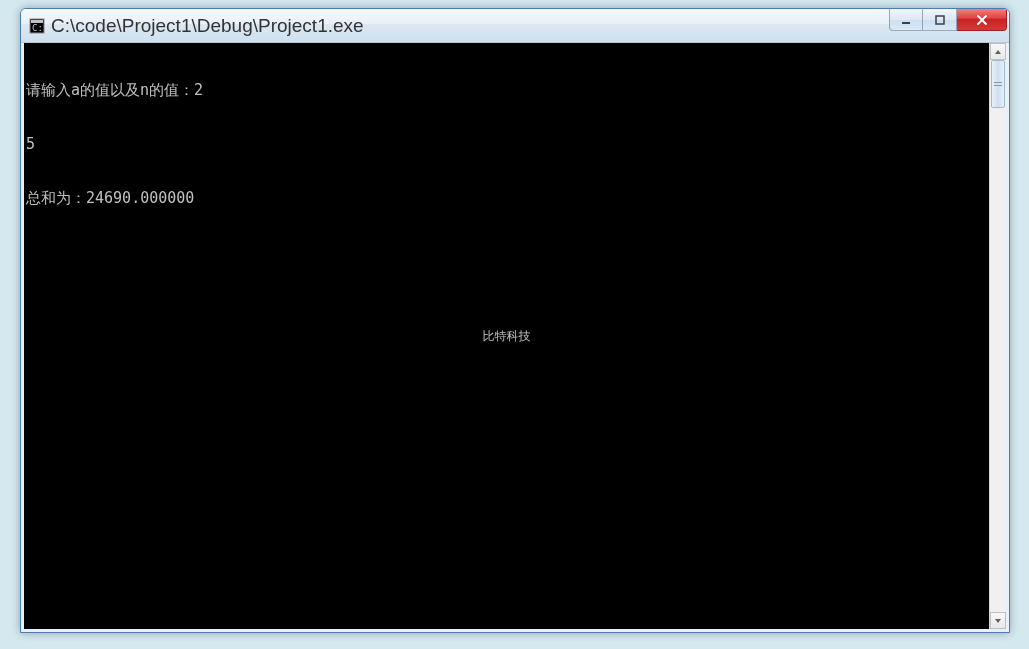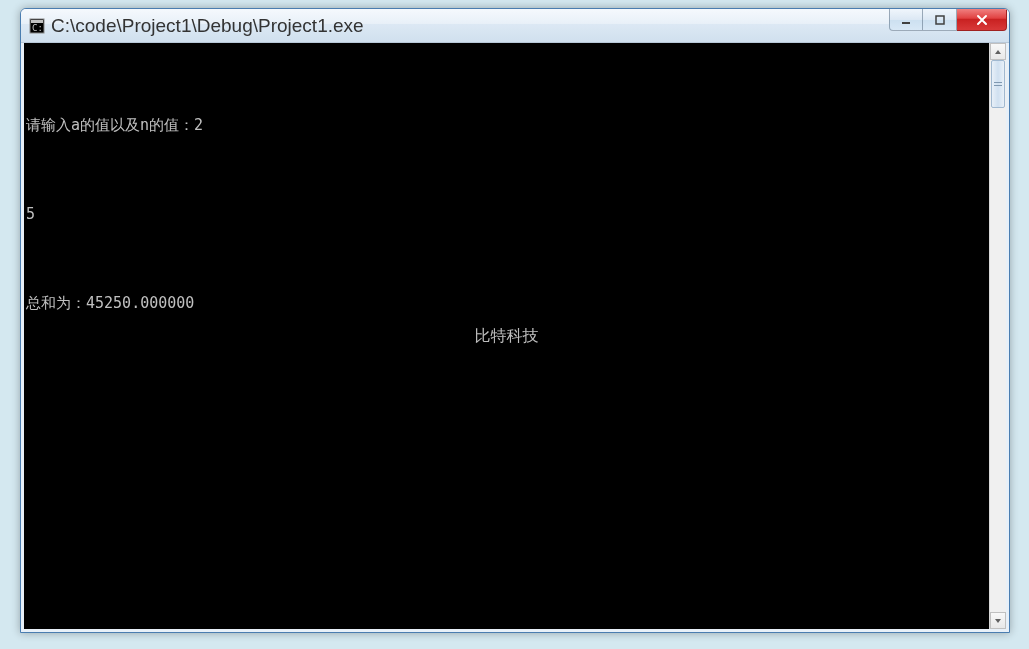--- a/index.html
+++ b/index.html
@@ -112,30 +112,29 @@
       font-size: 15px;
       line-height: 18px;
       padding: 2px 2px;
       overflow: hidden;
       position: relative;
       white-space: pre;
     }
     
     .console-line {
       display: block;
-      margin-top: 35px;
     }
     
     .watermark {
       position: absolute;
       left: 50%;
       top: 50%;
       transform: translate(-50%, -50%);
       color: #e0e0e0;
-      font-size: 16px;
+      font-size: 12px;
       font-family: "Microsoft YaHei", sans-serif;
       opacity: 0.85;
     }
     
     .vscrollbar {
       width: 17px;
       background: #f0f0f0;
       display: flex;
       flex-direction: column;
       border-left: 1px solid #d8d8d8;
@@ -219,21 +218,21 @@
           <path d="M3 3 L11 11 M11 3 L3 11" stroke="#fff" stroke-width="2" stroke-linecap="round"></path>
         </svg>
       </div>
     </div>
   </div>
 
   <div class="client-area">
     <div class="console">
       <span class="console-line">请输入a的值以及n的值：2</span>
       <span class="console-line">5</span>
-      <span class="console-line">总和为：45250.000000</span>
+      <span class="console-line">总和为：24690.000000</span>
       <div class="watermark">比特科技</div>
     </div>
 
     <div class="vscrollbar">
       <div class="scroll-arrow">
         <svg width="8" height="6" viewBox="0 0 8 6">
           <path d="M4 1 L7 5 L1 5 Z" fill="#606060"></path>
         </svg>
       </div>
       <div class="scroll-track">

